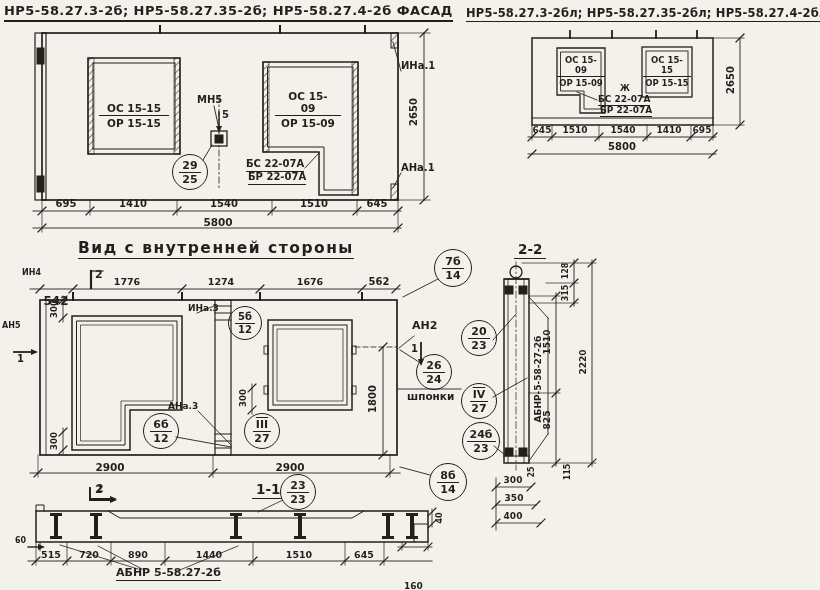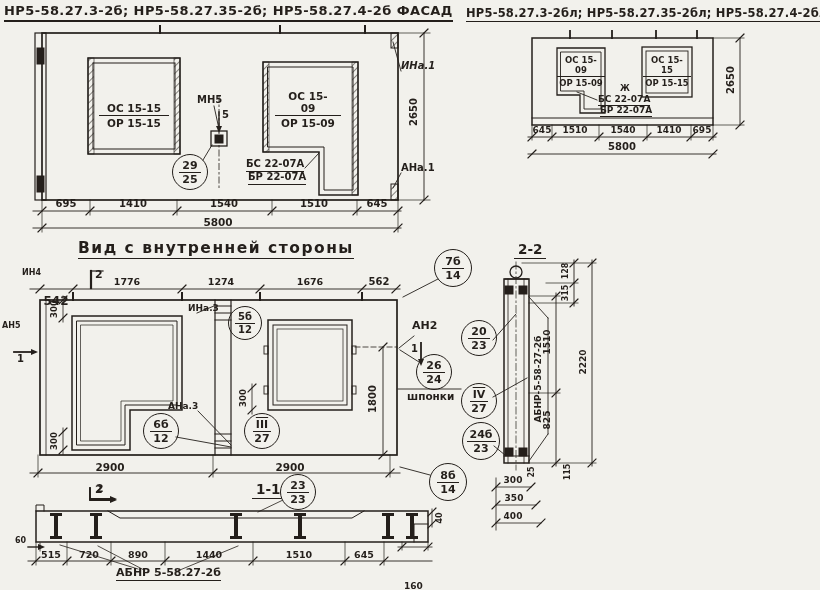--- a/index.html
+++ b/index.html
@@ -193,21 +193,21 @@
     <span>ОР 15-09</span>
   </div>
   <div class="lbl" style="left:197px;top:95px;font-size:10px;">МН5</div>
   <div class="lbl" style="left:222px;top:110px;font-size:10px;">5</div>
   <div class="co" style="left:172px;top:154px;width:34px;height:34px;">
     <span class="t">29</span>
     <span class="b">25</span>
   </div>
   <div class="lbl ul" style="left:246px;top:159px;font-size:10px;">БС 22-07А</div>
   <div class="lbl ul" style="left:248px;top:172px;font-size:10px;">БР 22-07А</div>
-  <div class="lbl" style="left:401px;top:61px;font-size:10px;font-style:italic;">ИНа.1</div>
+  <div class="lbl" style="left:401px;top:61px;font-size:10px;">ИНа.1</div>
   <div class="lbl" style="left:401px;top:163px;font-size:10px;">АНа.1</div>
   <div class="lbl vdim" style="left:414px;top:112px;font-size:10px;">2650</div>
   <div class="lbl hdim" style="left:66px;top:199px;font-size:10px;">695</div>
   <div class="lbl hdim" style="left:133px;top:199px;font-size:10px;">1410</div>
   <div class="lbl hdim" style="left:224px;top:199px;font-size:10px;">1540</div>
   <div class="lbl hdim" style="left:314px;top:199px;font-size:10px;">1510</div>
   <div class="lbl hdim" style="left:377px;top:199px;font-size:10px;">645</div>
   <div class="lbl hdim" style="left:218px;top:217px;font-size:10.5px;">5800</div>
 
   <div class="lbl hdr2" style="left:466px;top:7px;">НР5-58.27.3-2бл; НР5-58.27.35-2бл; НР5-58.27.4-2бл ФАСАД</div>

